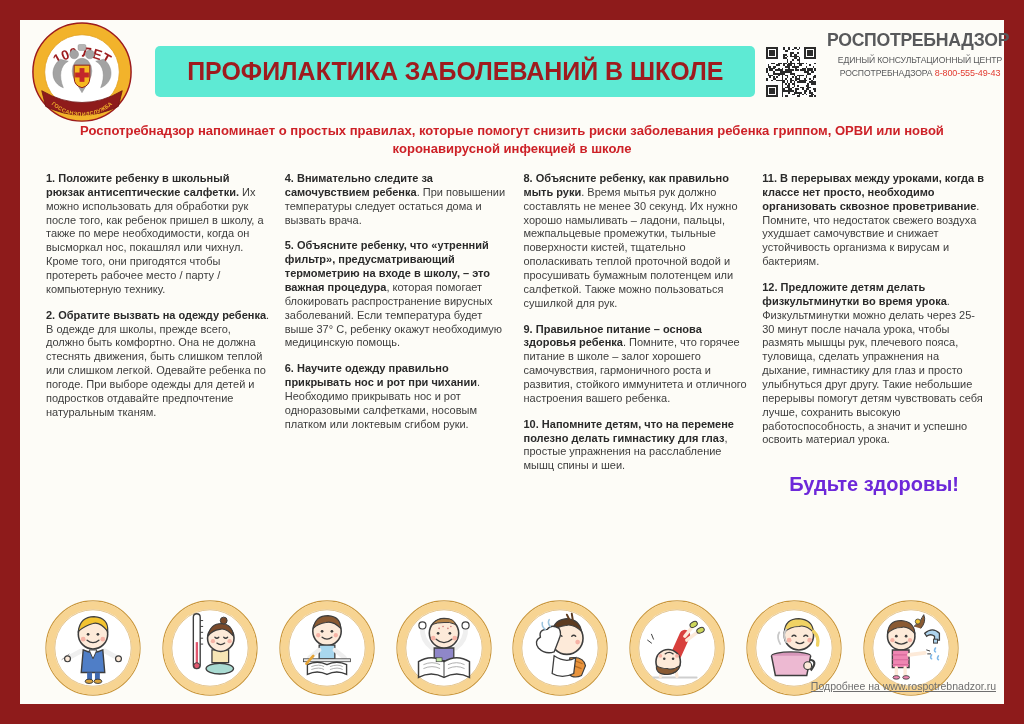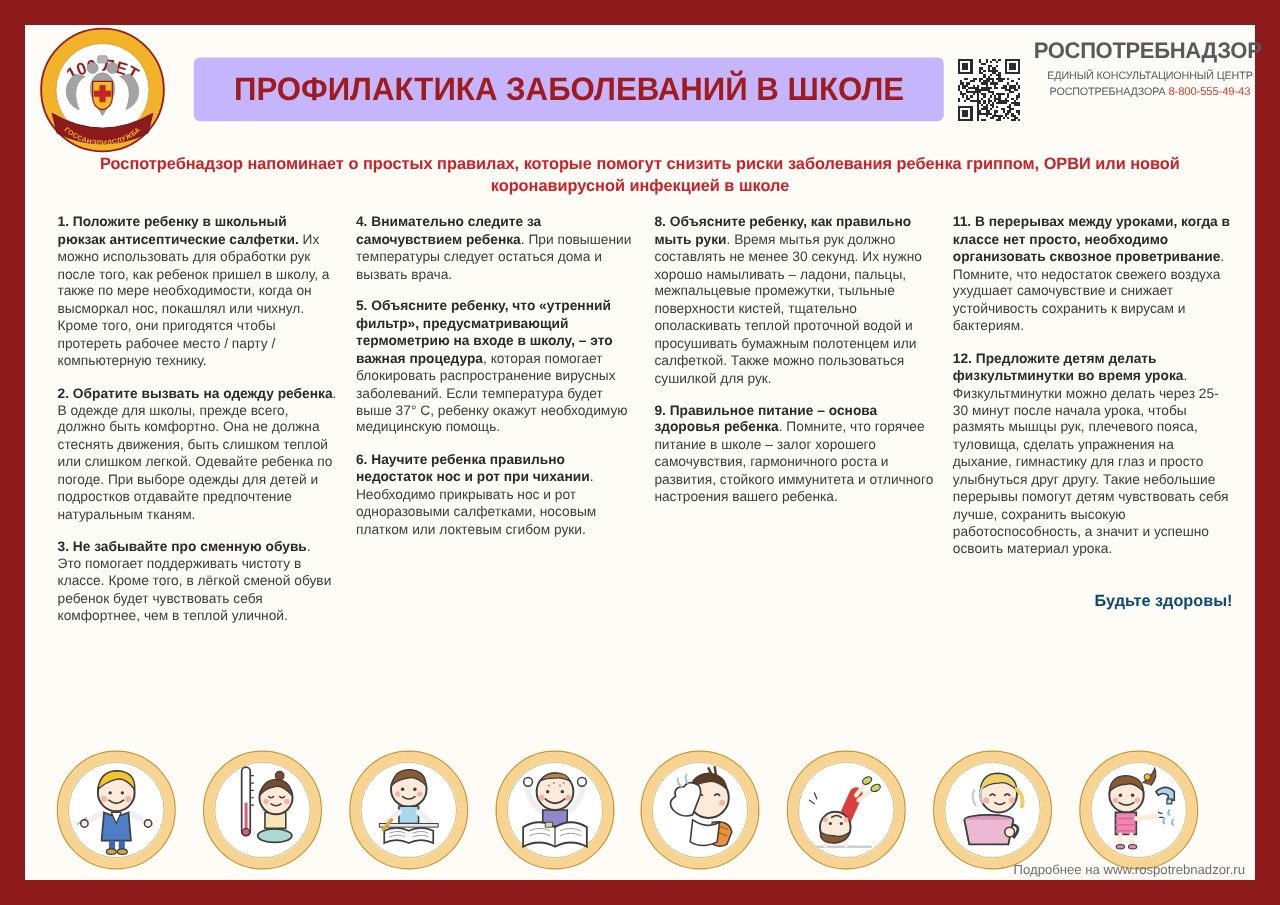--- a/index.html
+++ b/index.html
@@ -2,44 +2,44 @@
 <html lang="ru"><head>
 <meta charset="utf-8">
 <style>
   html,body{margin:0;padding:0;}
   .page{position:relative;width:1024px;height:724px;background:#8e1b1b;
         font-family:"Liberation Sans",sans-serif;overflow:hidden;}
   .inner{position:absolute;left:20px;top:20px;right:20px;bottom:20px;background:#fdfcf7;}
 
   
   .emblem{position:absolute;left:8px;top:0;width:108px;height:108px;}
-  .banner{position:absolute;left:135px;top:26px;width:600px;height:51px;background:#c4b5fd;
+  .banner{position:absolute;left:135px;top:26px;width:600px;height:51px;background:#5eead4;
           border-radius:5px;display:flex;align-items:center;justify-content:center;}
   .banner h1{margin:0;font-size:26px;font-weight:bold;color:#9e1b1e;transform:scaleX(.96);white-space:nowrap;}
   .qr{position:absolute;left:746px;top:27px;width:50px;height:50px;}
   .orgblock{position:absolute;left:805px;top:10px;width:190px;color:#58595b;text-align:center;}
   .org-name{font-size:18px;font-weight:bold;letter-spacing:-.3px;transform:scaleX(.98);transform-origin:left;white-space:nowrap;}
   .org-sub{font-size:8.6px;font-weight:normal;margin-top:4px;line-height:1.35;letter-spacing:-.1px;}
   .phone{color:#e23b31;font-size:9px;}
 
   .subtitle{position:absolute;left:55px;right:55px;top:102px;text-align:center;
             font-size:13.2px;font-weight:bold;color:#cd2127;line-height:1.4;transform:scaleX(.99);}
 
   
   .cols{position:absolute;left:26px;top:152px;width:940px;display:grid;
         grid-template-columns:repeat(4,1fr);column-gap:15px;}
   .tip{margin:0 0 12px;font-size:11px;line-height:1.26;color:#3d3d3d;}
   .tip b{color:#2a2a2a;}
-  .closing{text-align:right;font-size:13px;font-weight:bold;color:#0c4a6e;margin-top:26px;}
+  .closing{text-align:center;font-size:20px;font-weight:bold;color:#6d28d9;margin-top:26px;}
 
   
   .row{position:absolute;left:24px;right:44px;bottom:7px;height:98px;display:flex;
        justify-content:space-between;align-items:center;}
   .circ{width:98px;height:98px;flex:0 0 auto;}
-  .footer{position:absolute;right:8px;bottom:2px;font-size:10.5px;color:#6e6e6e;}
+  .footer{position:absolute;right:8px;bottom:12px;font-size:10.5px;color:#6e6e6e;text-decoration:underline;}
 </style>
 </head>
 <body>
 
 <div class="page">
   <div class="inner">
 
     <div class="emblem">
       <svg viewBox="0 0 110 110" width="108" height="108">
         <circle cx="55" cy="53" r="50" fill="#f2b32b" stroke="#9c1b1e" stroke-width="1.5"></circle>
@@ -100,33 +100,33 @@
         <span class="phone">8-800-555-49-43</span>
       </div>
     </div>
 
     <div class="subtitle">Роспотребнадзор напоминает о простых правилах, которые помогут снизить риски заболевания ребенка гриппом, ОРВИ или новой коронавирусной инфекцией в школе</div>
 
     <div class="cols">
       <div>
         <p class="tip"><b><span>1.</span> <span>Положите ребенку в школьный рюкзак антисептические салфетки.</span></b><span> Их можно использовать для обработки рук после того, как ребенок пришел в школу, а также по мере необходимости, когда он высморкал нос, покашлял или чихнул. Кроме того, они пригодятся чтобы протереть рабочее место / парту / компьютерную технику.</span></p>
         <p class="tip"><b><span>2.</span> <span>Обратите вызвать на одежду ребенка</span></b><span>. В одежде для школы, прежде всего, должно быть комфортно. Она не должна стеснять движения, быть слишком теплой или слишком легкой. Одевайте ребенка по погоде. При выборе одежды для детей и подростков отдавайте предпочтение натуральным тканям.</span></p>
-        <p class="tip"><b><span>3.</span> <span>Не забывайте про сменную обувь</span></b><span>. Это помогает поддерживать чистоту в классе. Кроме того, в лёгкой сменой обуви ребенок будет чувствовать себя комфортнее, чем в теплой уличной.</span></p>
       </div>
       <div>
         <p class="tip"><b><span>4.</span> <span>Внимательно следите за самочувствием ребенка</span></b><span>. При повышении температуры следует остаться дома и вызвать врача.</span></p>
         <p class="tip"><b><span>5.</span> <span>Объясните ребенку, что «утренний фильтр», предусматривающий термометрию на входе в школу, – это важная процедура</span></b><span>, которая помогает блокировать распространение вирусных заболеваний. Если температура будет выше 37° С, ребенку окажут необходимую медицинскую помощь.</span></p>
-        <p class="tip"><b><span>6.</span> <span>Научите ребенка правильно недостаток нос и рот при чихании</span></b><span>. Необходимо прикрывать нос и рот одноразовыми салфетками, носовым платком или локтевым сгибом руки.</span></p>
+        <p class="tip"><b><span>6.</span> <span>Научите одежду правильно прикрывать нос и рот при чихании</span></b><span>. Необходимо прикрывать нос и рот одноразовыми салфетками, носовым платком или локтевым сгибом руки.</span></p>
       </div>
       <div>
         <p class="tip"><b><span>8.</span> <span>Объясните ребенку, как правильно мыть руки</span></b><span>. Время мытья рук должно составлять не менее 30 секунд. Их нужно хорошо намыливать – ладони, пальцы, межпальцевые промежутки, тыльные поверхности кистей, тщательно ополаскивать теплой проточной водой и просушивать бумажным полотенцем или салфеткой. Также можно пользоваться сушилкой для рук.</span></p>
         <p class="tip"><b><span>9.</span> <span>Правильное питание – основа здоровья ребенка</span></b><span>. Помните, что горячее питание в школе – залог хорошего самочувствия, гармоничного роста и развития, стойкого иммунитета и отличного настроения вашего ребенка.</span></p>
+        <p class="tip"><b><span>10.</span> <span>Напомните детям, что на перемене полезно делать гимнастику для глаз</span></b><span>, простые упражнения на расслабление мышц спины и шеи.</span></p>
       </div>
       <div>
-        <p class="tip"><b><span>11.</span> <span>В перерывах между уроками, когда в классе нет просто, необходимо организовать сквозное проветривание</span></b><span>. Помните, что недостаток свежего воздуха ухудшает самочувствие и снижает устойчивость сохранить к вирусам и бактериям.</span></p>
+        <p class="tip"><b><span>11.</span> <span>В перерывах между уроками, когда в классе нет просто, необходимо организовать сквозное проветривание</span></b><span>. Помните, что недостаток свежего воздуха ухудшает самочувствие и снижает устойчивость организма к вирусам и бактериям.</span></p>
         <p class="tip"><b><span>12.</span> <span>Предложите детям делать физкультминутки во время урока</span></b><span>. Физкультминутки можно делать через 25-30 минут после начала урока, чтобы размять мышцы рук, плечевого пояса, туловища, сделать упражнения на дыхание, гимнастику для глаз и просто улыбнуться друг другу. Такие небольшие перерывы помогут детям чувствовать себя лучше, сохранить высокую работоспособность, а значит и успешно освоить материал урока.</span></p>
         <div class="closing">Будьте здоровы!</div>
       </div>
     </div>
 
     <div class="row">
 
       <svg class="circ" viewBox="0 0 100 100">
         <circle cx="50" cy="50" r="48" fill="#fff" stroke="#c9963b" stroke-width="1.2"></circle>
         <circle cx="50" cy="50" r="43.5" fill="none" stroke="#f7d492" stroke-width="8"></circle>

